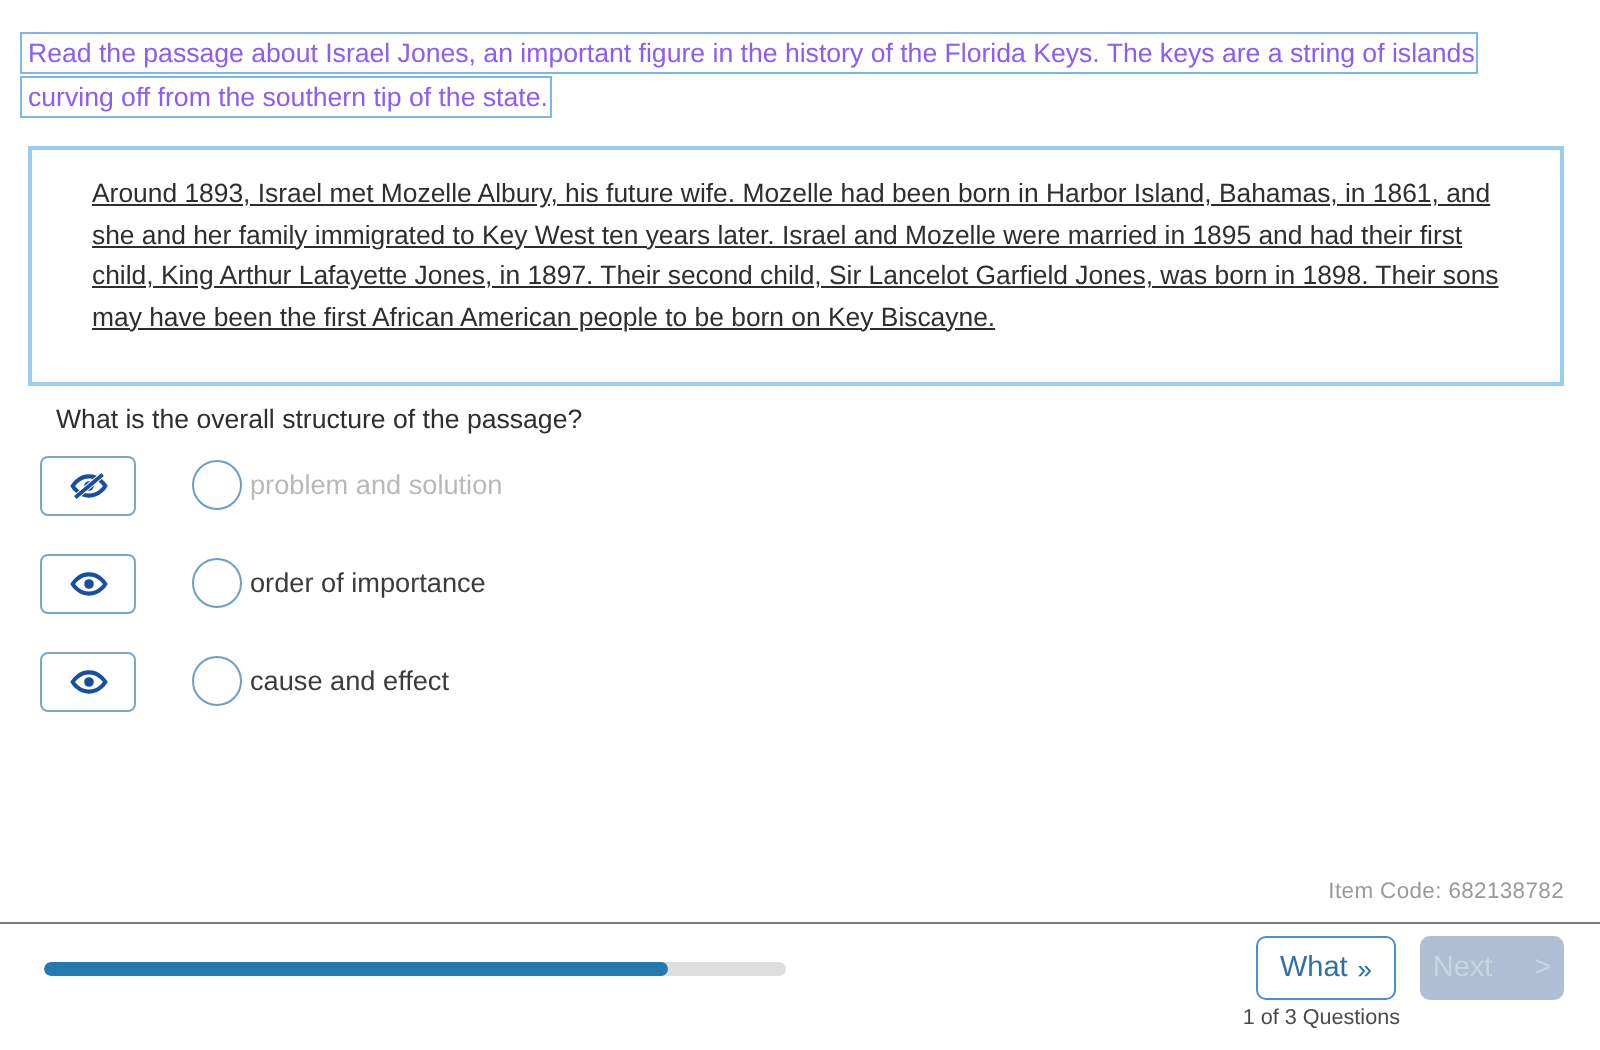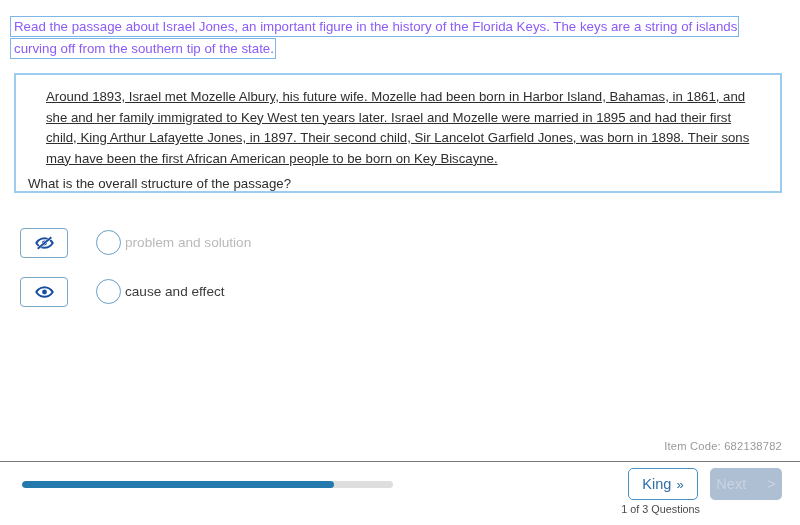--- a/index.html
+++ b/index.html
@@ -50,21 +50,21 @@
   }
   #passage-body {
     margin: 0 8px 0 20px;
     font-size: 13.2px;
     line-height: 20.5px;
     color: #2e2e2e;
     text-align: left;
     text-decoration: underline;
   }
   #passage-question {
-    margin: 5px 0 0 2px;
+    margin: 31px 0 0 2px;
     font-size: 13.3px;
     line-height: 20px;
     color: #2e2e2e;
   }
 
   
   #options {
     position: absolute;
     left: 0;
     top: 218px;
@@ -215,20 +215,32 @@
           <circle cx="12" cy="9" r="3.1" fill="#174ea0"></circle>
           <line x1="3.2" y1="16.4" x2="20.8" y2="1.6" stroke="#ffffff" stroke-width="3.6"></line>
           <line x1="3.2" y1="16.4" x2="20.8" y2="1.6" stroke="#174ea0" stroke-width="2.4"></line>
         </svg>
       </span>
     </div>
     <div class="radio"></div>
     <span class="option-label">problem and solution</span>
   </div>
 
+  <div class="option-row">
+    <div class="eye-toggle">
+      <span>
+        <svg width="19" height="14" viewBox="0 0 24 18" fill="none">
+          <path d="M1.5 9C1.5 9 5 2.8 12 2.8C19 2.8 22.5 9 22.5 9C22.5 9 19 15.2 12 15.2C5 15.2 1.5 9 1.5 9Z" stroke="#174ea0" stroke-width="2.6" fill="none"></path>
+          <circle cx="12" cy="9" r="3.1" fill="#174ea0"></circle>
+        </svg>
+      </span>
+    </div>
+    <div class="radio"></div>
+    <span class="option-label">order of importance</span>
+  </div>
 
   <div class="option-row">
     <div class="eye-toggle">
       <span>
         <svg width="19" height="14" viewBox="0 0 24 18" fill="none">
           <path d="M1.5 9C1.5 9 5 2.8 12 2.8C19 2.8 22.5 9 22.5 9C22.5 9 19 15.2 12 15.2C5 15.2 1.5 9 1.5 9Z" stroke="#174ea0" stroke-width="2.6" fill="none"></path>
           <circle cx="12" cy="9" r="3.1" fill="#174ea0"></circle>
         </svg>
       </span>
     </div>
@@ -242,21 +254,21 @@
 <div id="item-code">Item Code: 682138782</div>
 
 <div id="footer-divider"></div>
 
 <div id="progress-wrap">
   <div id="progress-fill" style="width: 84%;"></div>
 </div>
 
 <div id="nav-buttons">
   <button id="skip-button">
-    <span>King</span>
+    <span>What</span>
     <span class="chev">»</span>
   </button>
   <button id="next-button" disabled="">
     <span>Next</span>
     <span class="chev">&gt;</span>
   </button>
 </div>
 
 <div id="question-counter">1 of 3 Questions</div>
 

